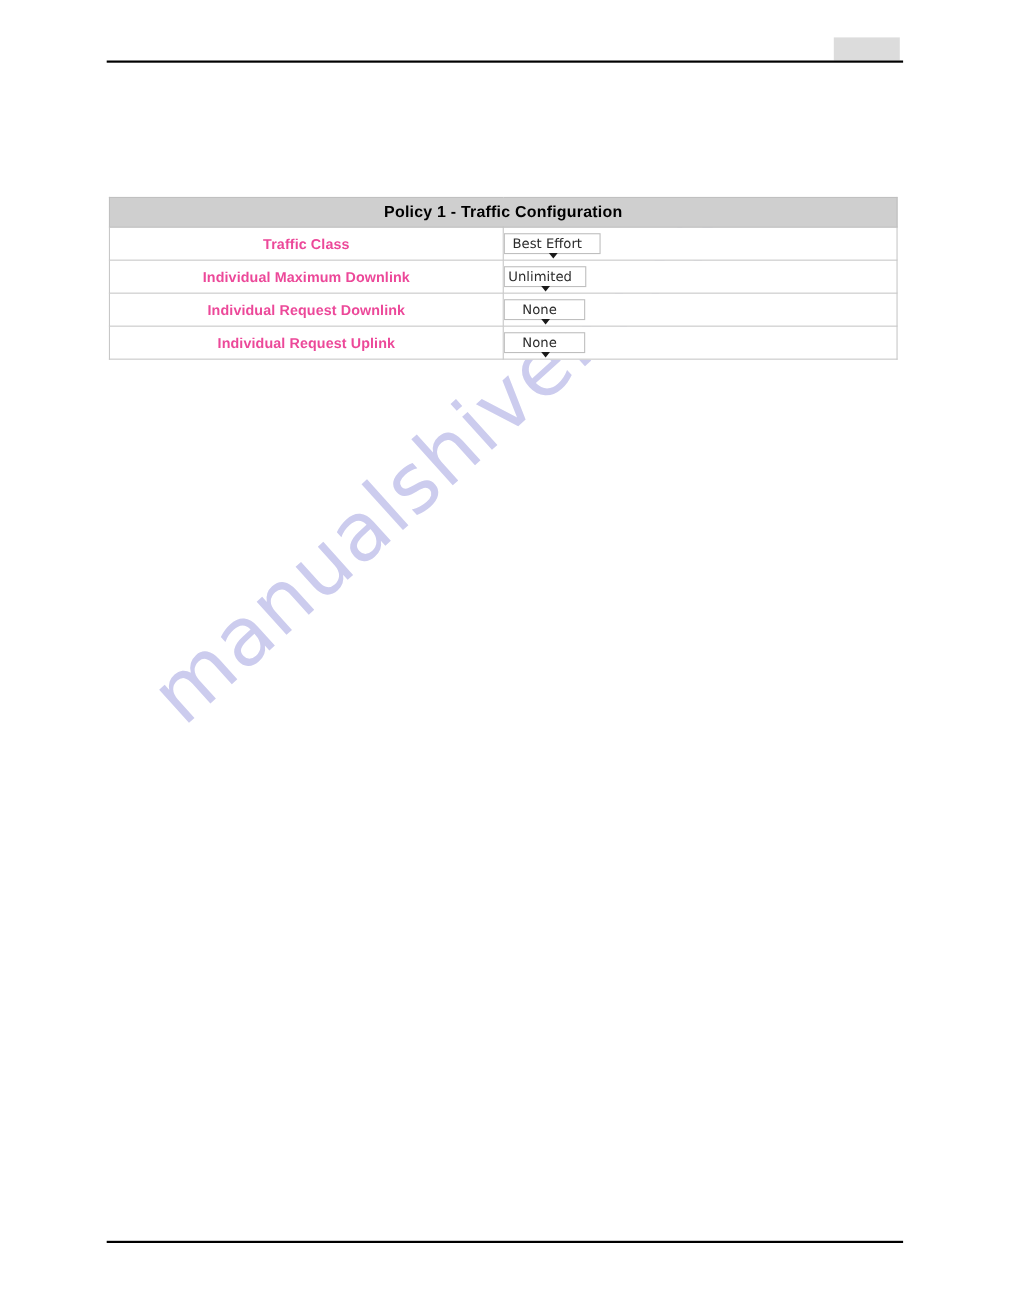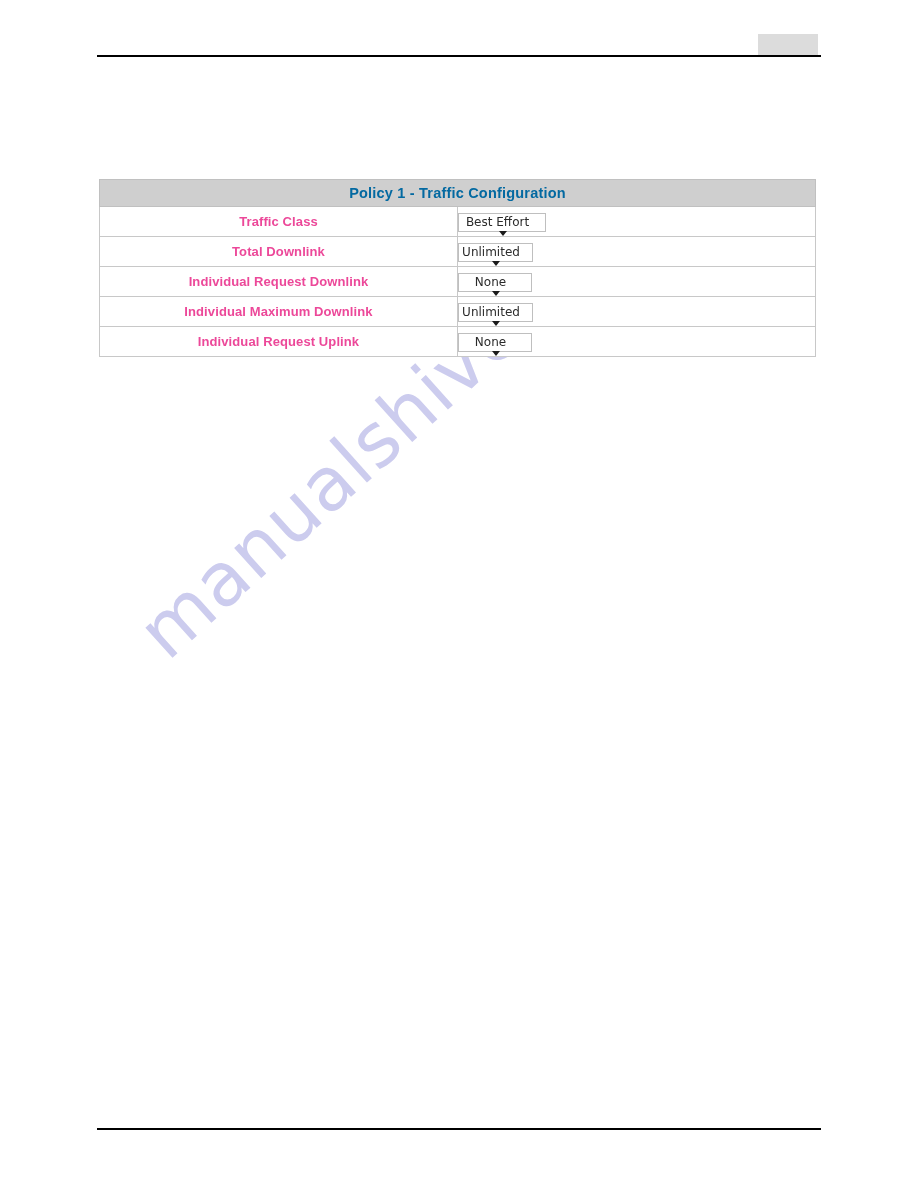--- a/index.html
+++ b/index.html
@@ -89,21 +89,21 @@
     background: #ffffff;
   }
   .config-table .title-cell {
     background: #cfcfcf;
     border: 1px solid #c0c0c0;
     height: 26px;
     text-align: center;
     vertical-align: middle;
     font-size: 14.5px;
     font-weight: bold;
-    color: #0369a1;
+    color: #000000;
     letter-spacing: 0.2px;
   }
   .config-table tbody tr {
     height: 30px;
   }
   .label-cell {
     width: 188px;
     text-align: center;
     vertical-align: middle;
     font-size: 13px;
@@ -164,37 +164,30 @@
   </thead>
   <tbody id="table-body">
       <tr>
         <td class="label-cell">Traffic Class</td>
         <td class="value-cell"><div class="select" style="width: 88px;">
             <span class="sel-text">Best Effort</span>
             <span class="sel-arrow"></span>
           </div></td>
       </tr>
       <tr>
-        <td class="label-cell">Total Downlink</td>
+        <td class="label-cell">Individual Maximum Downlink</td>
         <td class="value-cell"><div class="select" style="width: 75px;">
             <span class="sel-text">Unlimited</span>
             <span class="sel-arrow"></span>
           </div></td>
       </tr>
       <tr>
         <td class="label-cell">Individual Request Downlink</td>
         <td class="value-cell"><div class="select" style="width: 74px;">
             <span class="sel-text">None</span>
-            <span class="sel-arrow"></span>
-          </div></td>
-      </tr>
-      <tr>
-        <td class="label-cell">Individual Maximum Downlink</td>
-        <td class="value-cell"><div class="select" style="width: 75px;">
-            <span class="sel-text">Unlimited</span>
             <span class="sel-arrow"></span>
           </div></td>
       </tr>
       <tr>
         <td class="label-cell">Individual Request Uplink</td>
         <td class="value-cell"><div class="select" style="width: 74px;">
             <span class="sel-text">None</span>
             <span class="sel-arrow"></span>
           </div></td>
       </tr>

